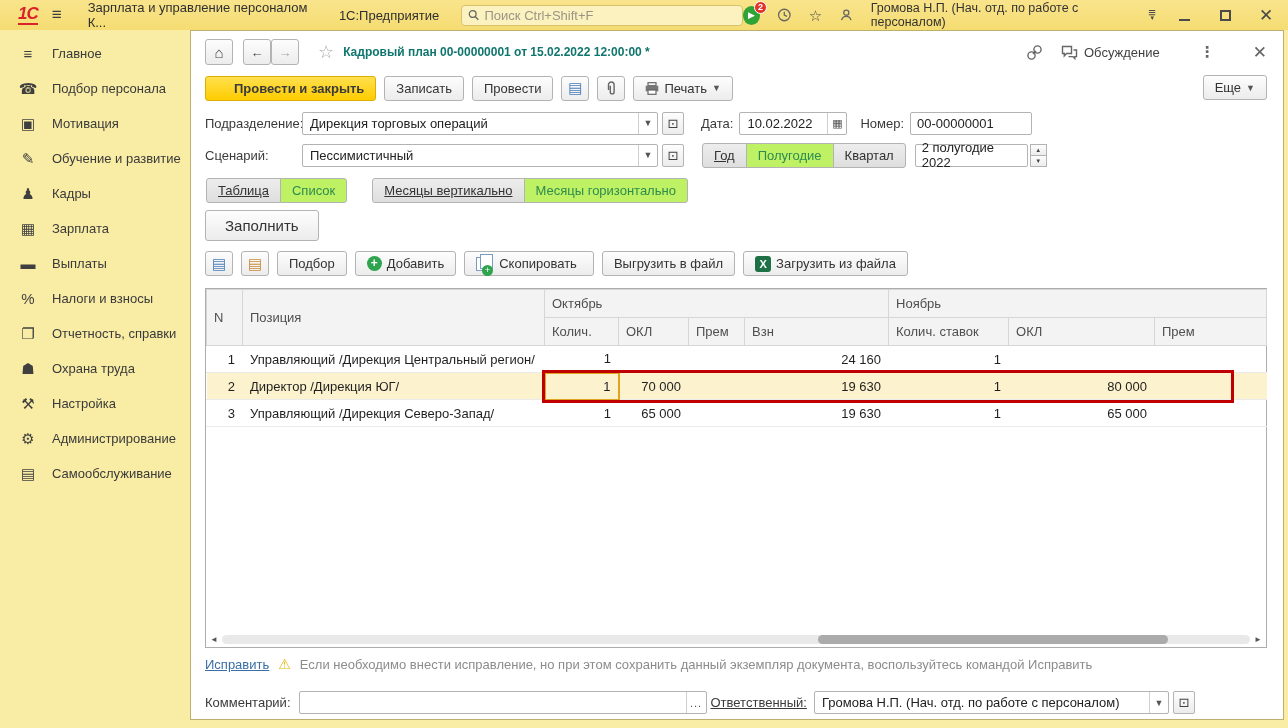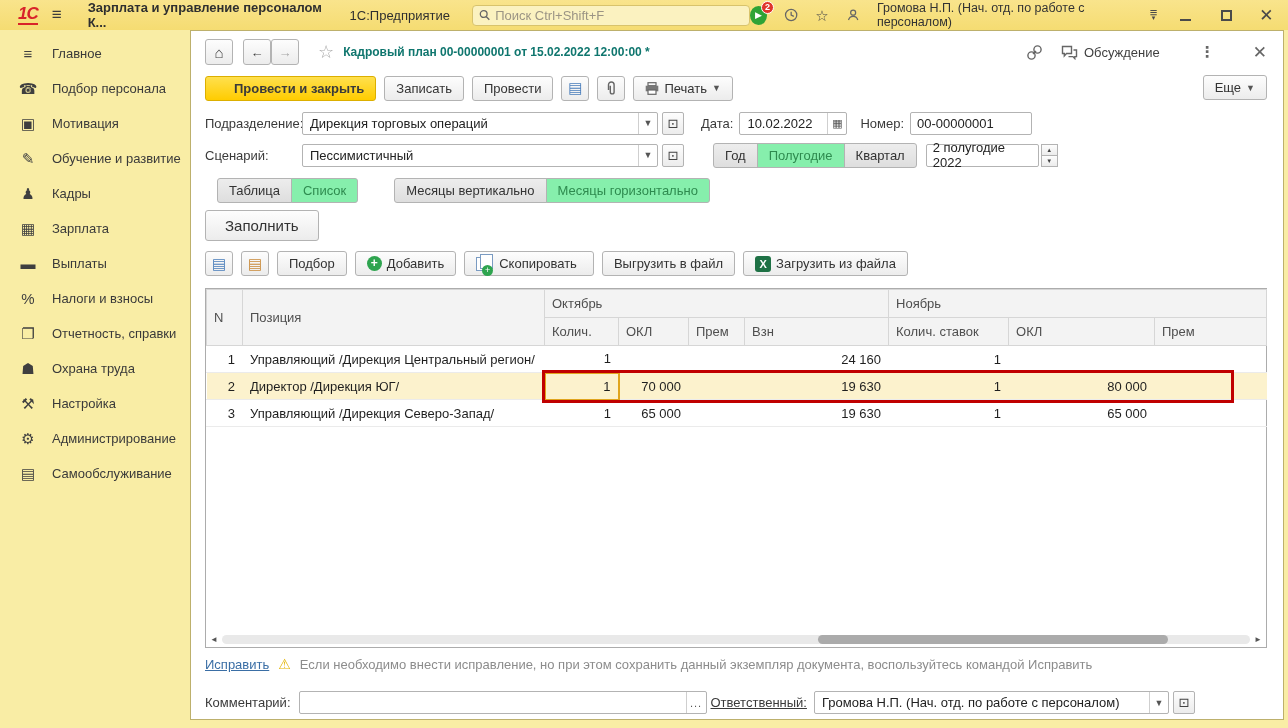--- a/index.html
+++ b/index.html
@@ -6,21 +6,21 @@
   html,body { width:1288px; height:728px; overflow:hidden;
     font-family:"Liberation Sans","DejaVu Sans",sans-serif; font-size:13px; color:#333;
     background:#F9EDA5; }
 
   
   .topbar { position:absolute; left:0; top:0; width:1288px; height:30px;
     background:linear-gradient(#F9E48C,#F5DC72); display:flex; align-items:center; padding:0 10px; }
   .logo-1c { color:#D8232A; font-weight:bold; font-style:italic; font-size:17px; letter-spacing:-1px;
     margin:0 14px 0 8px; border-bottom:2px solid #D8232A; line-height:1; padding-bottom:1px;}
   .burger { font-size:17px; color:#3C3C3C; margin-right:26px; }
-  .app-title { color:#2F2F2F; margin-right:25px;font-weight:bold; }
+  .app-title { color:#2F2F2F; margin-right:25px; }
   .platform { color:#2F2F2F; margin-right:22px; }
   .searchbox { width:300px; height:21px; background:#FBF2C0; border:1px solid #D8C36C; border-radius:4px;
     display:flex; align-items:center; padding:0 6px; gap:5px; }
   .searchbox input { border:none; outline:none; background:transparent; width:100%; font-size:13px; color:#555;
     font-family:"Liberation Sans","DejaVu Sans",sans-serif;}
   .searchbox input::placeholder { color:#9B9484; }
   .tb-right { display:flex; align-items:center; margin-left:auto; gap:17px; }
   .notif { position:relative; width:19px; height:19px; background:#2FA336; border-radius:50%;
     display:flex; align-items:center; justify-content:center; color:#fff; font-size:9px; }
   .notif .badge { position:absolute; top:-5px; right:-7px; min-width:13px; height:13px; padding:0 3px;
@@ -42,24 +42,24 @@
 
   
   .main { position:absolute; left:190px; top:30px; right:4px; bottom:8px; background:#fff;
     border:1px solid #BDB06C; }
 
   .btn { display:inline-flex; align-items:center; justify-content:center; gap:5px; padding:0 11px; height:25px;
     background:linear-gradient(#FDFDFD,#ECECEC); border:1px solid #B3B3B3; border-radius:3px;
     font-size:13px; color:#333; cursor:default; white-space:nowrap; }
   .btn.primary { background:linear-gradient(#FFE04E,#FFCC00); border-color:#DCAF00; font-weight:bold; color:#3A3A3A;padding-left:28px; }
   .btn.gray { background:linear-gradient(#EDEDED,#DEDEDE); }
-  .btn.on { background:#86efac; color:#2E8B4F; }
+  .btn.on { background:#bef264; color:#2E8B4F; }
   .seg { display:inline-flex; }
   .seg .btn { border-radius:0; margin-left:-1px; }
-  .seg .btn:first-child { border-radius:3px 0 0 3px; margin-left:12px; }
+  .seg .btn:first-child { border-radius:3px 0 0 3px; margin-left:1px;text-decoration:underline; }
   .seg .btn:last-child { border-radius:0 3px 3px 0; }
   .iconbtn { padding:0; width:28px; }
   .caret { font-size:9px; color:#555; }
 
   .navrow { position:absolute; left:14px; right:16px; top:7px; height:28px; display:flex; align-items:center; }
   .navgrp { display:inline-flex; margin-right:10px; }
   .navgrp .btn { height:26px; }
   .star { color:#A8A8A8; font-size:18px; margin:0 9px; }
   .doc-title { font-size:12px; font-weight:bold; color:#0f766e; }
   .nav-right { margin-left:auto; display:flex; align-items:center; gap:18px; }

